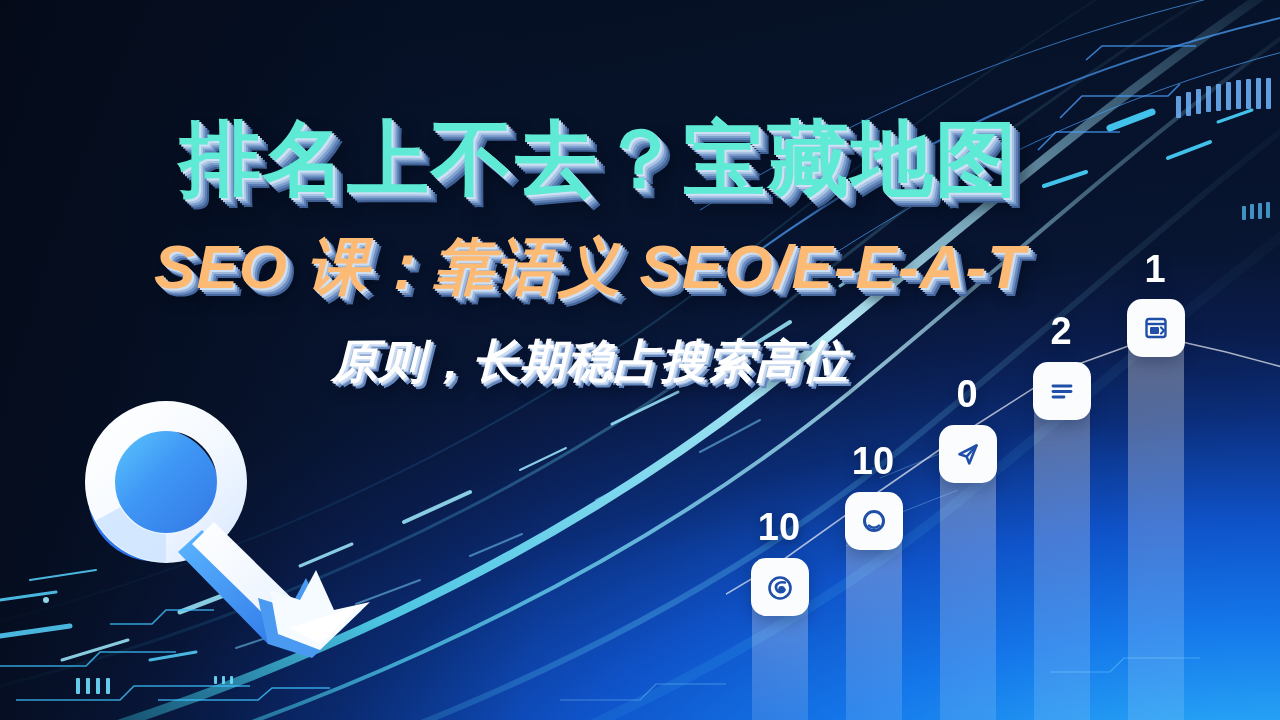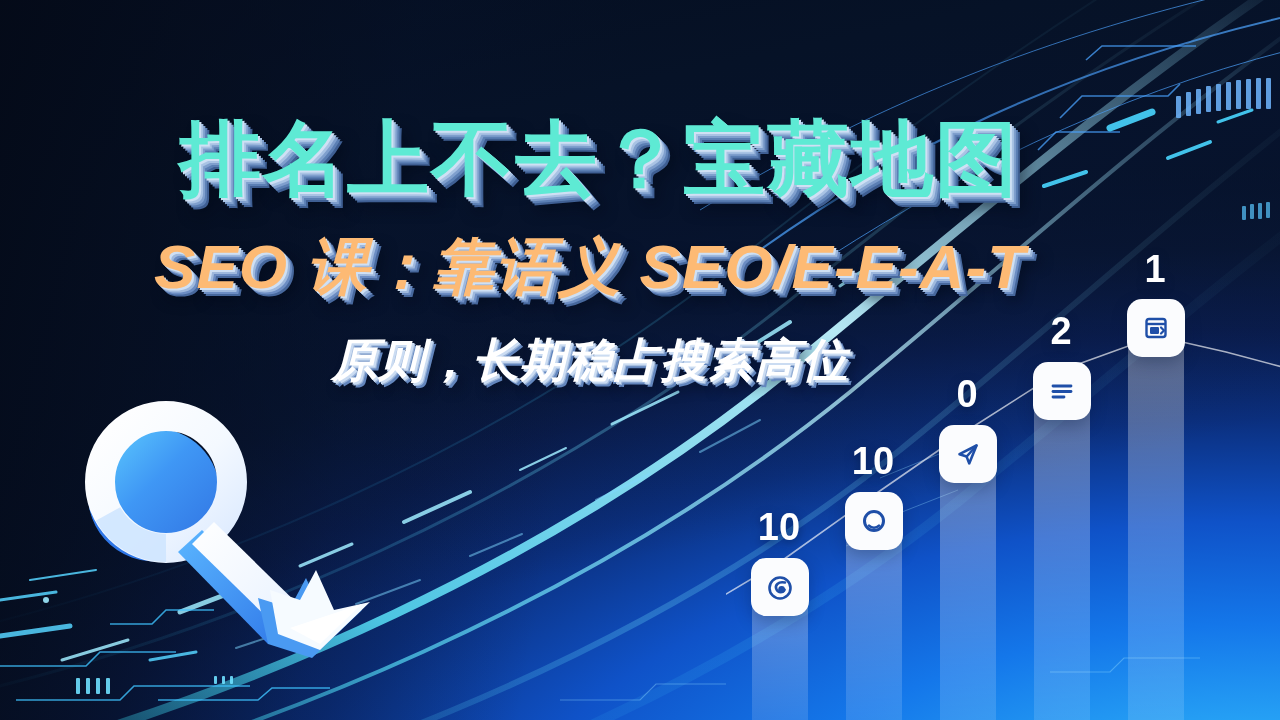--- a/index.html
+++ b/index.html
@@ -75,21 +75,20 @@
     text-align:center;
     font-size:46px;line-height:56px;
     font-weight:bold;font-style:italic;
     color:#ffffff;
     letter-spacing:1px;
     text-shadow:
        2px 2px 0 #cbdcf2,
        3px 3px 0 #9bb5da,
        5px 5px 0 #6386bd,
        7px 8px 12px rgba(2,8,22,0.6);
-    font-family: Liberation Serif, serif;
   }
 
   
   .chart{position:absolute;left:726px;top:300px;width:554px;height:420px;}
   .bar{
     position:absolute;bottom:0;
     border-radius:10px 10px 0 0;
     background:linear-gradient(180deg,rgba(255,255,255,0.36) 0%,rgba(255,255,255,0.22) 55%,rgba(255,255,255,0.12) 100%);
   }
   .card{

